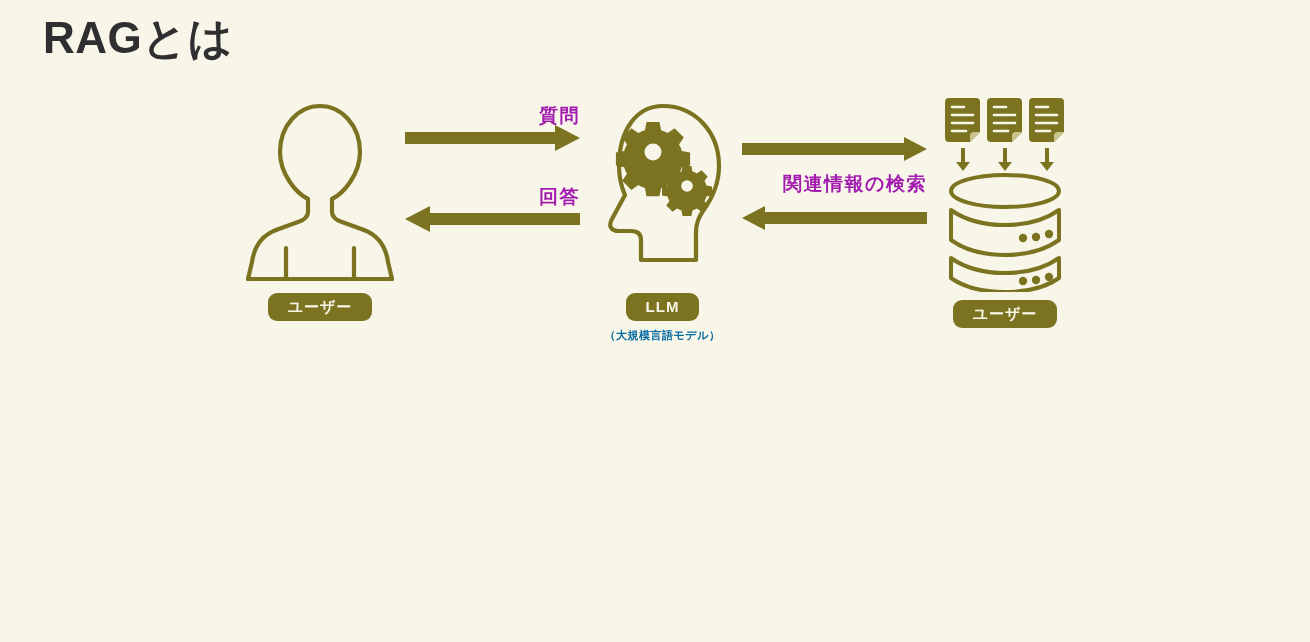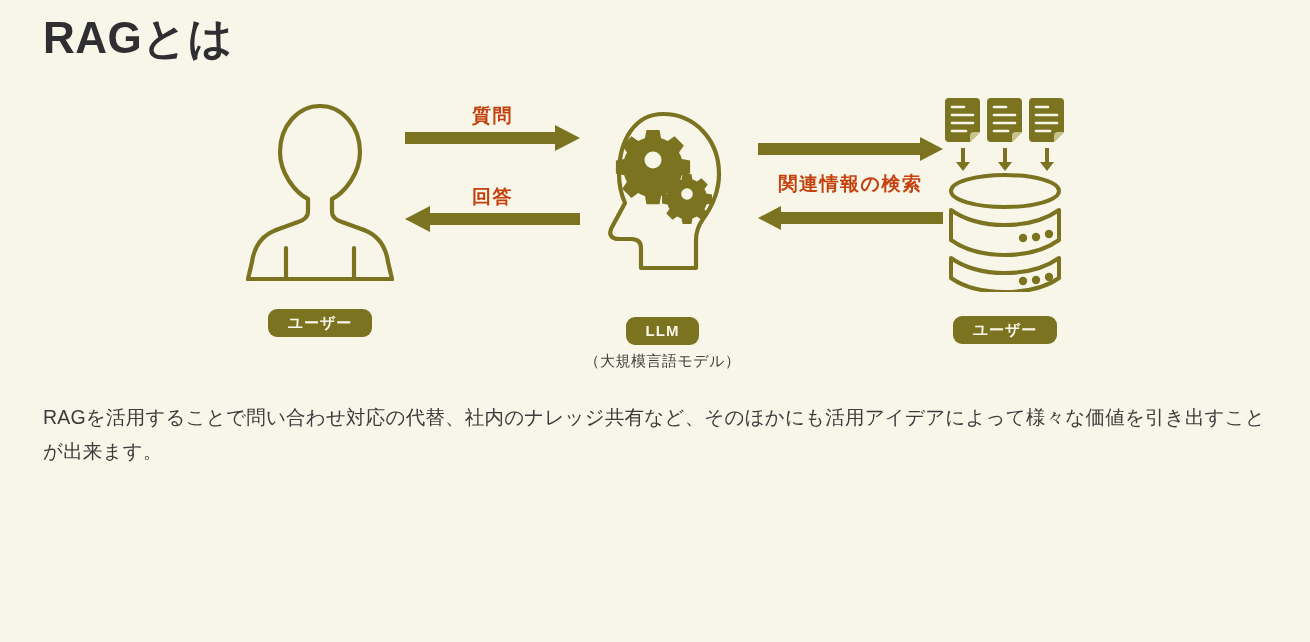--- a/index.html
+++ b/index.html
@@ -58,50 +58,50 @@
     font-weight: bold;
     letter-spacing: 1px;
     padding: 5px 20px 6px;
     line-height: 1.15;
     white-space: nowrap;
   }
 
   .sub-label {
     display: block;
     margin-top: 7px;
-    font-size: 15px;
-    font-weight: normal;
-    color: #404040;
+    font-size: 11px;
+    font-weight: bold;
+    color: #0369a1;
     letter-spacing: 0.5px;
     white-space: nowrap;
   }
 
   
   #node-user   { left: 240px;  top: 8px;  width: 160px; }
-  #node-llm    { left: 580px;  top: 16px;  width: 165px; }
+  #node-llm    { left: 580px;  top: 8px;  width: 165px; }
   #node-know   { left: 925px;  top: 0px;  width: 160px; }
 
-  .label-row { margin-top: 24px; }
+  .label-row { margin-top: 8px; }
 
   
   .arrow-group {
     position: absolute;
   }
   .arrow-caption {
     font-size: 19px;
     font-weight: bold;
-    color: #c2410c;
-    text-align: center;
+    color: #a21caf;
+    text-align: right;
     letter-spacing: 1.5px;
     white-space: nowrap;
     line-height: 1;
   }
 
   #arrows-left  { left: 405px; top: 14px; width: 175px; }
-  #arrows-right { left: 758px; top: 45px; width: 185px; }
+  #arrows-right { left: 742px; top: 45px; width: 185px; }
 
   .arrow-svg { display: block; }
 
   
   .body-copy {
     position: absolute;
     left: 43px;
     top: 400px;
     width: 1228px;
     font-size: 19.5px;
@@ -281,14 +281,13 @@
     </svg>
     <div class="arrow-caption" style="margin:13px 0 13px;">関連情報の検索</div>
     <svg class="arrow-svg" width="185" height="24" viewBox="0 0 185 24" aria-hidden="true">
       <path d="M185,6 H23 V0 L0,12 L23,24 V18 H185 Z" fill="#7c7320"></path>
     </svg>
   </div>
 
 </div>
 
 <div class="body-copy">
-  <p>RAGを活用することで問い合わせ対応の代替、社内のナレッジ共有など、そのほかにも活用アイデアによって様々な価値を引き出すことが出来ます。</p>
 </div>
 
 </body></html>

